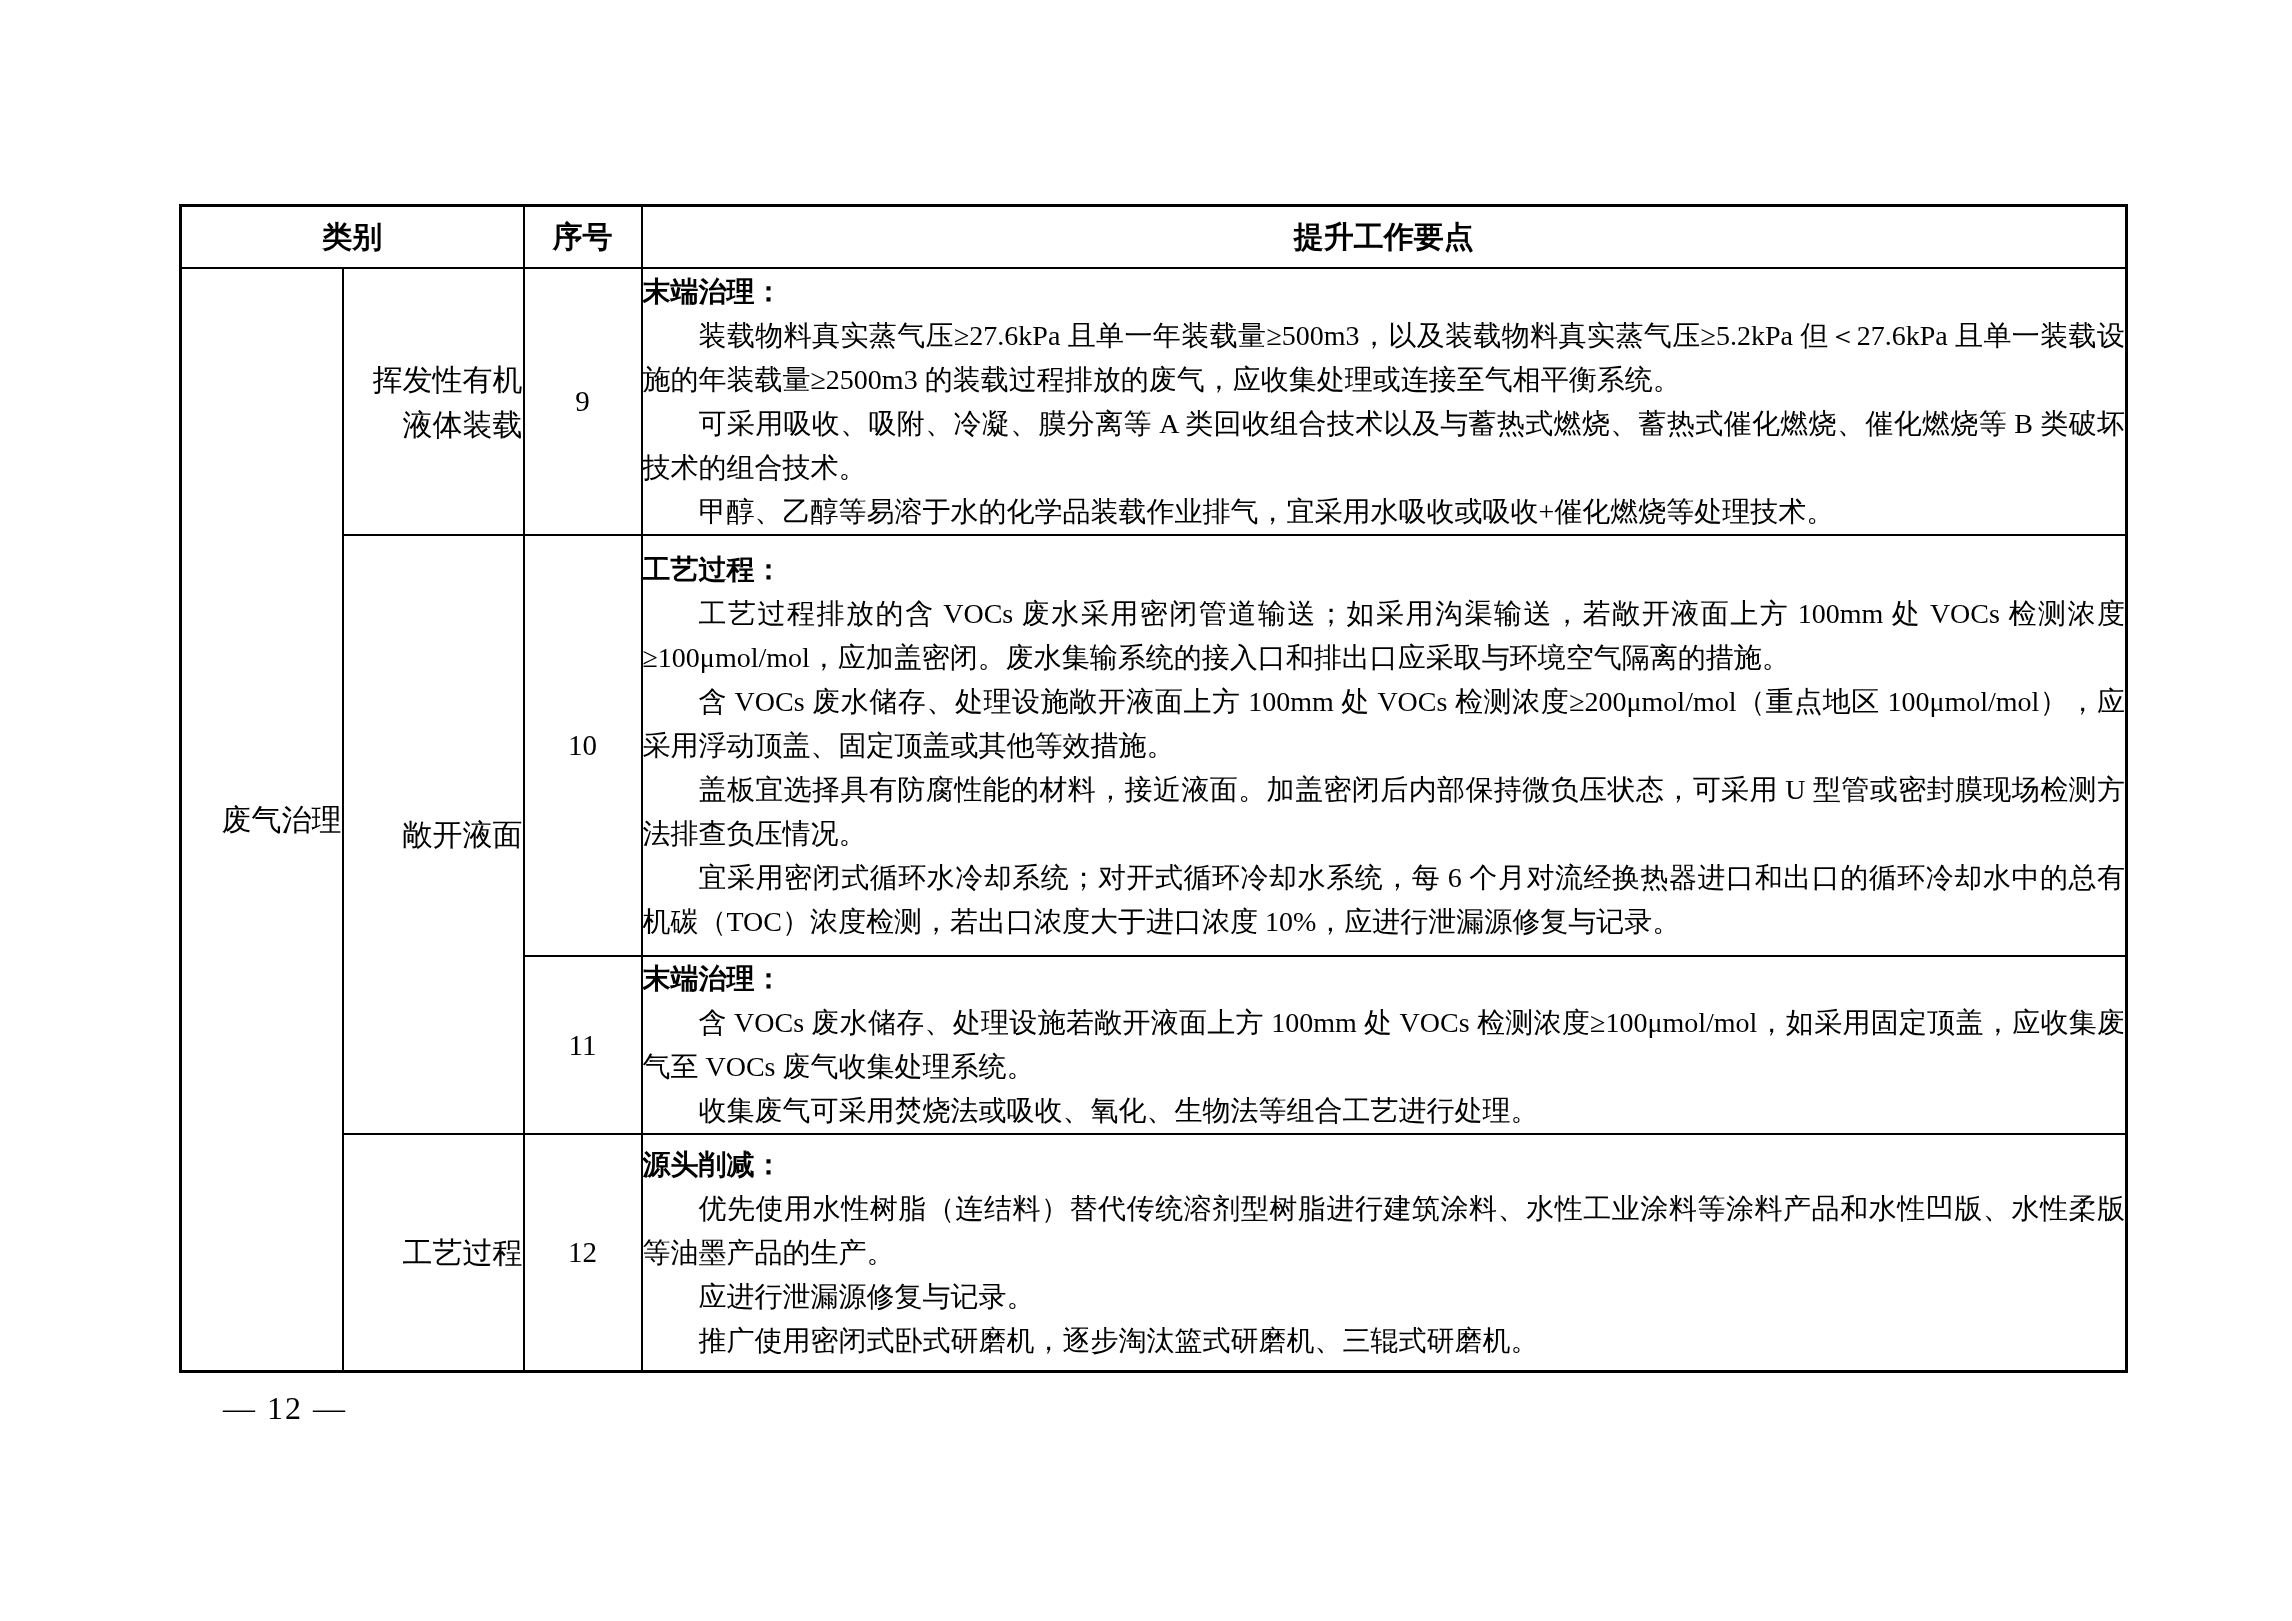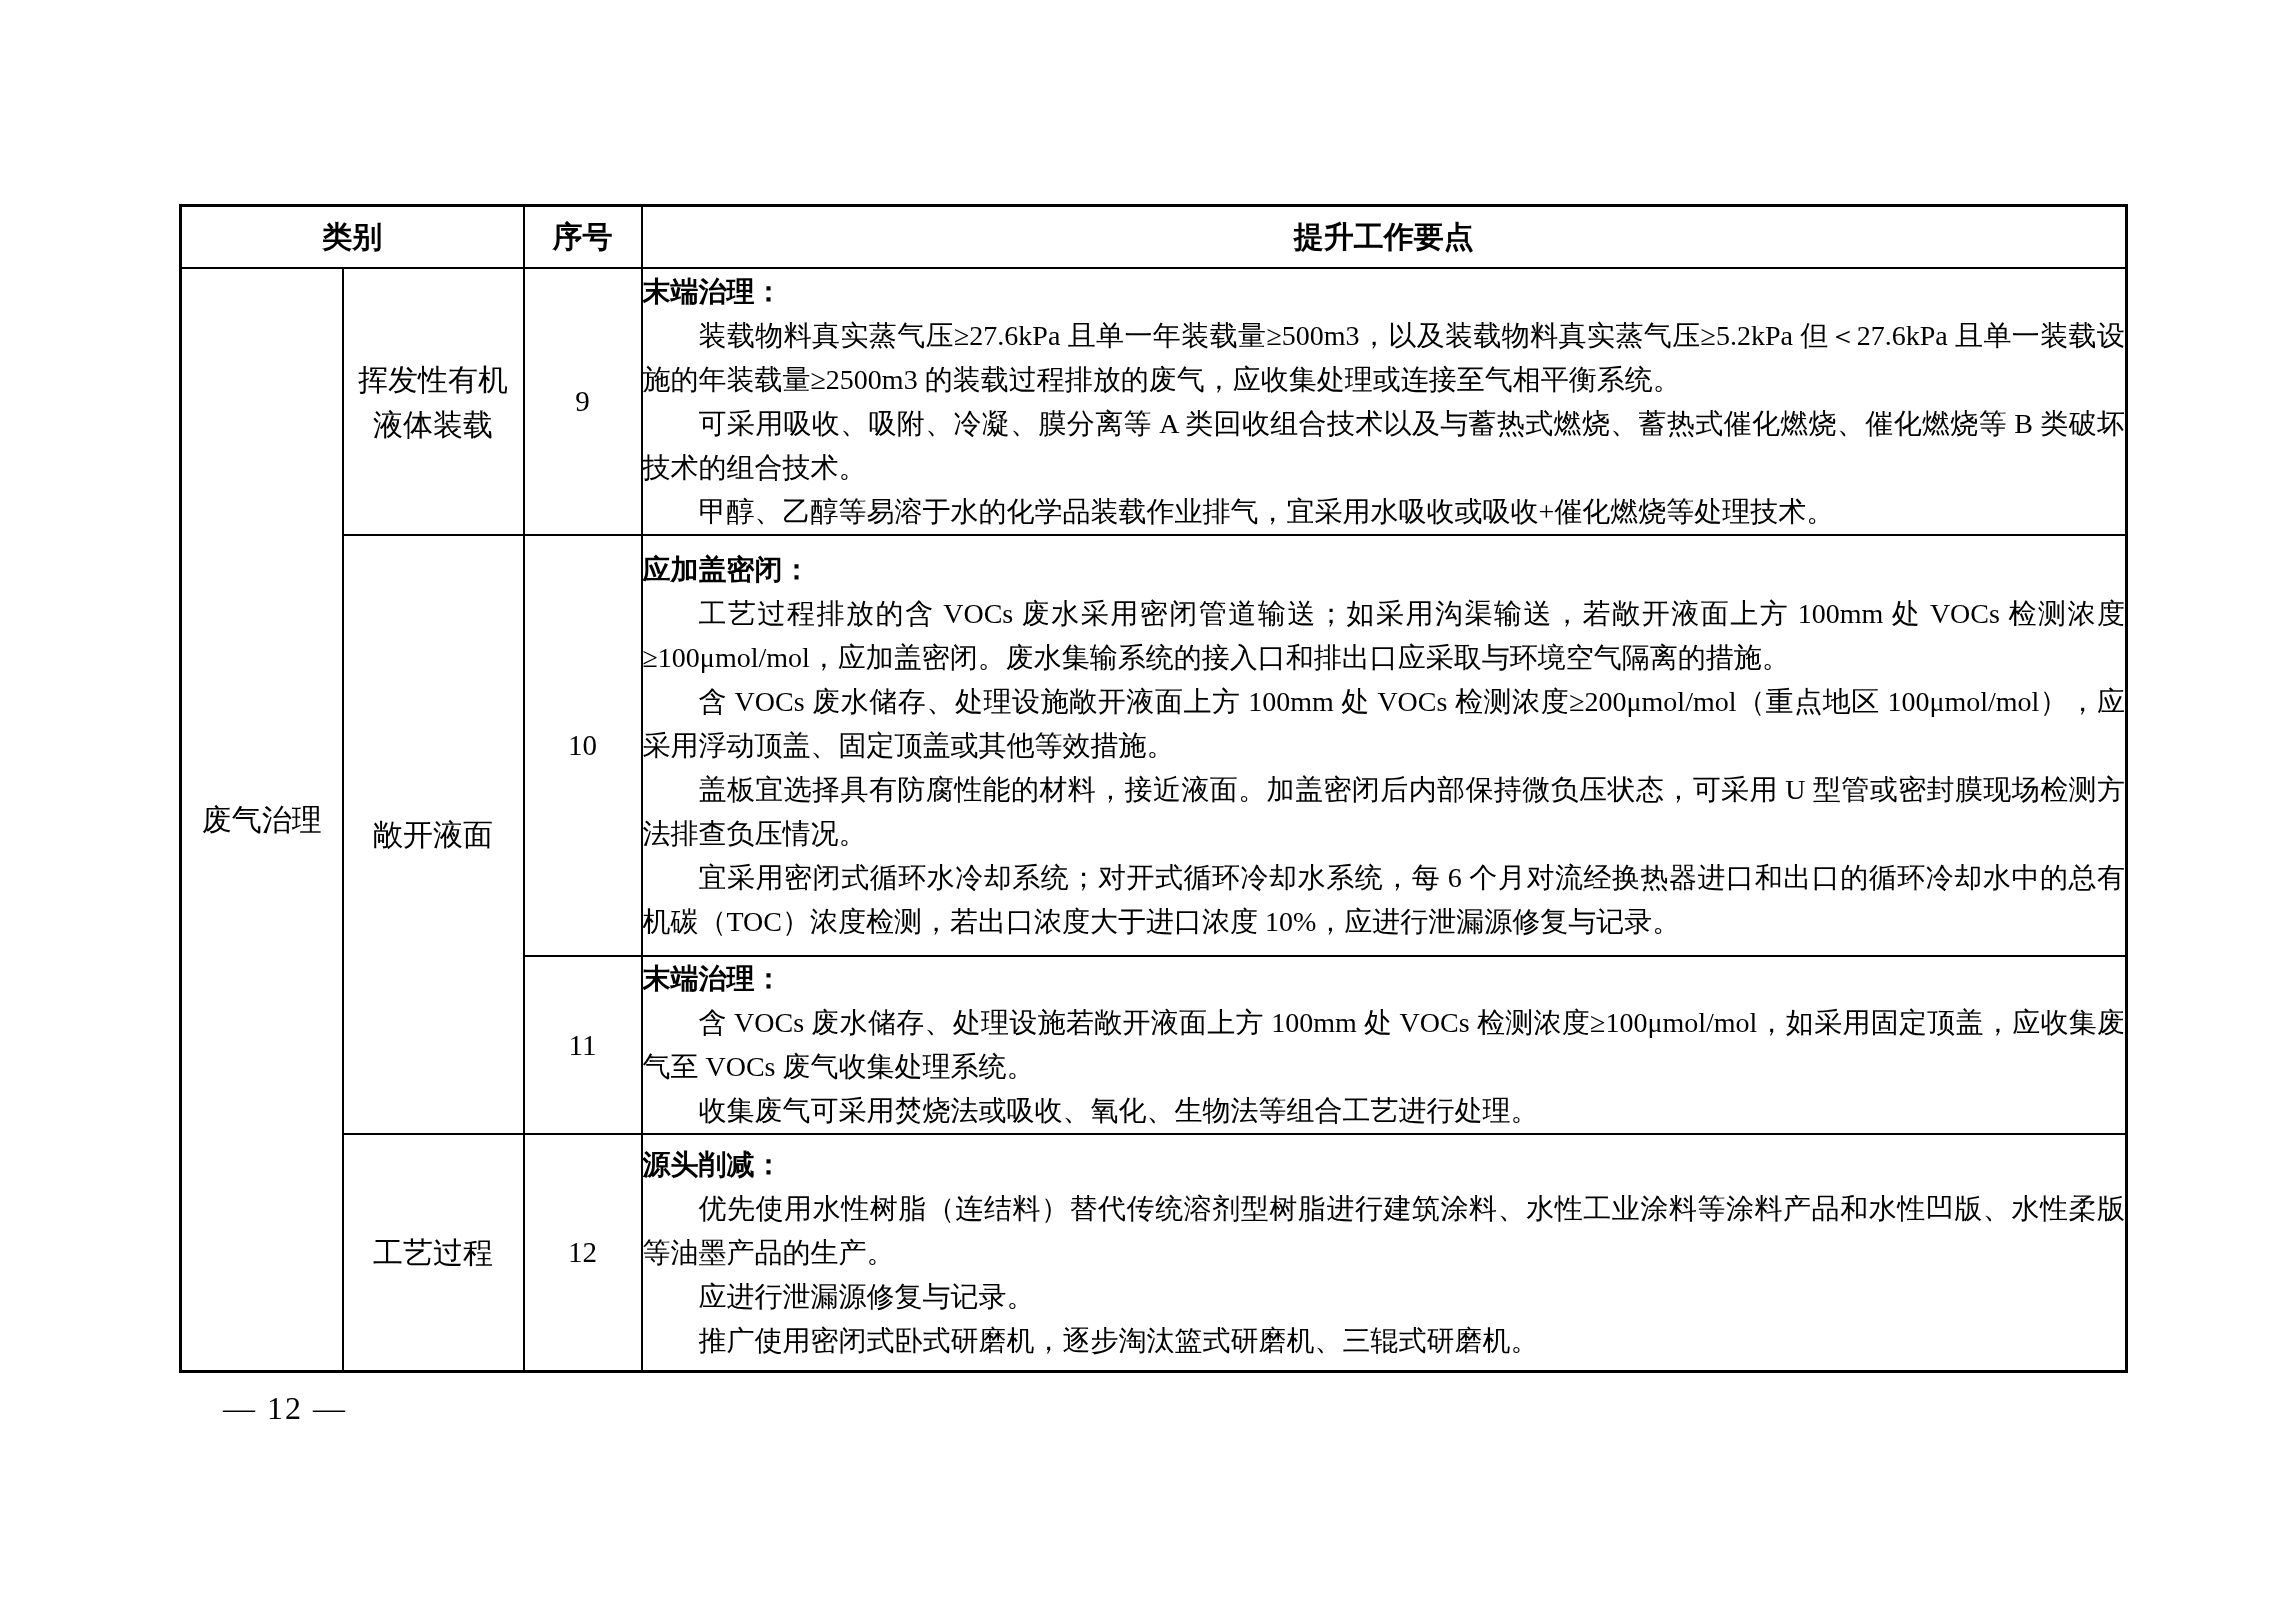--- a/index.html
+++ b/index.html
@@ -37,21 +37,21 @@
     font-weight: bold;
     font-size: 30px;
     text-align: center;
     border-bottom-width: 2.9px;
   }
   tr.r9  > td { height: 265px; }
   tr.r10 > td { height: 419px; }
   tr.r11 > td { height: 176px; }
   tr.r12 > td { height: 235px; margin-left: 46px; }
   td.cat-cell {
-    text-align: center;
+    text-align: right;
     font-size: 30px;
     line-height: 45px;
   }
   td.serial-cell {
     text-align: center;
     font-size: 29px;
   }
   td.content-cell {
     vertical-align: top;
     padding: 2px 11.8px 0 11.8px;
@@ -118,21 +118,21 @@
   </tr>
 
   <tr class="r10">
     <td class="cat-cell" rowspan="2">
       <div>敞开液面</div>
     </td>
     <td class="serial-cell">
       <span>10</span>
     </td>
     <td class="content-cell">
-      <p class="sec-title">应加盖密闭：</p>
+      <p class="sec-title">工艺过程：</p>
       <p class="para">工艺过程排放的含 VOCs 废水采用密闭管道输送；如采用沟渠输送，若敞开液面上方 100mm 处 VOCs 检测浓度≥100μmol/mol，应加盖密闭。废水集输系统的接入口和排出口应采取与环境空气隔离的措施。</p>
       <p class="para">含 VOCs 废水储存、处理设施敞开液面上方 100mm 处 VOCs 检测浓度≥200μmol/mol（重点地区 100μmol/mol），应采用浮动顶盖、固定顶盖或其他等效措施。</p>
       <p class="para">盖板宜选择具有防腐性能的材料，接近液面。加盖密闭后内部保持微负压状态，可采用 U 型管或密封膜现场检测方法排查负压情况。</p>
       <p class="para">宜采用密闭式循环水冷却系统；对开式循环冷却水系统，每 6 个月对流经换热器进口和出口的循环冷却水中的总有机碳（TOC）浓度检测，若出口浓度大于进口浓度 10%，应进行泄漏源修复与记录。</p>
     </td>
   </tr>
 
   <tr class="r11">
     <td class="serial-cell">
       <span>11</span>

